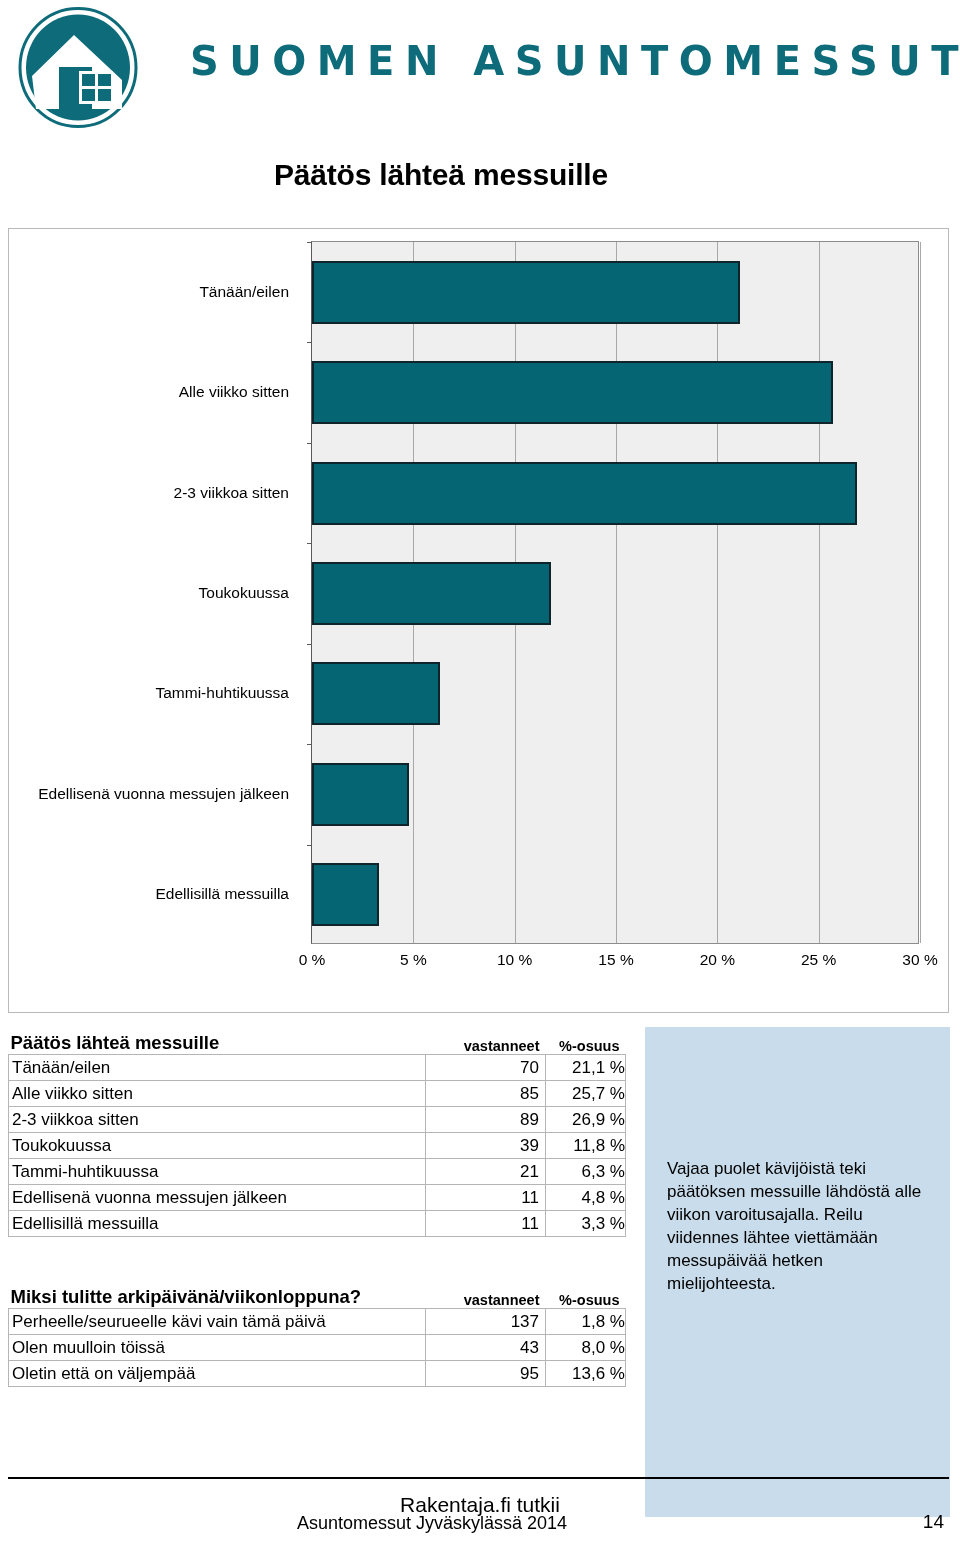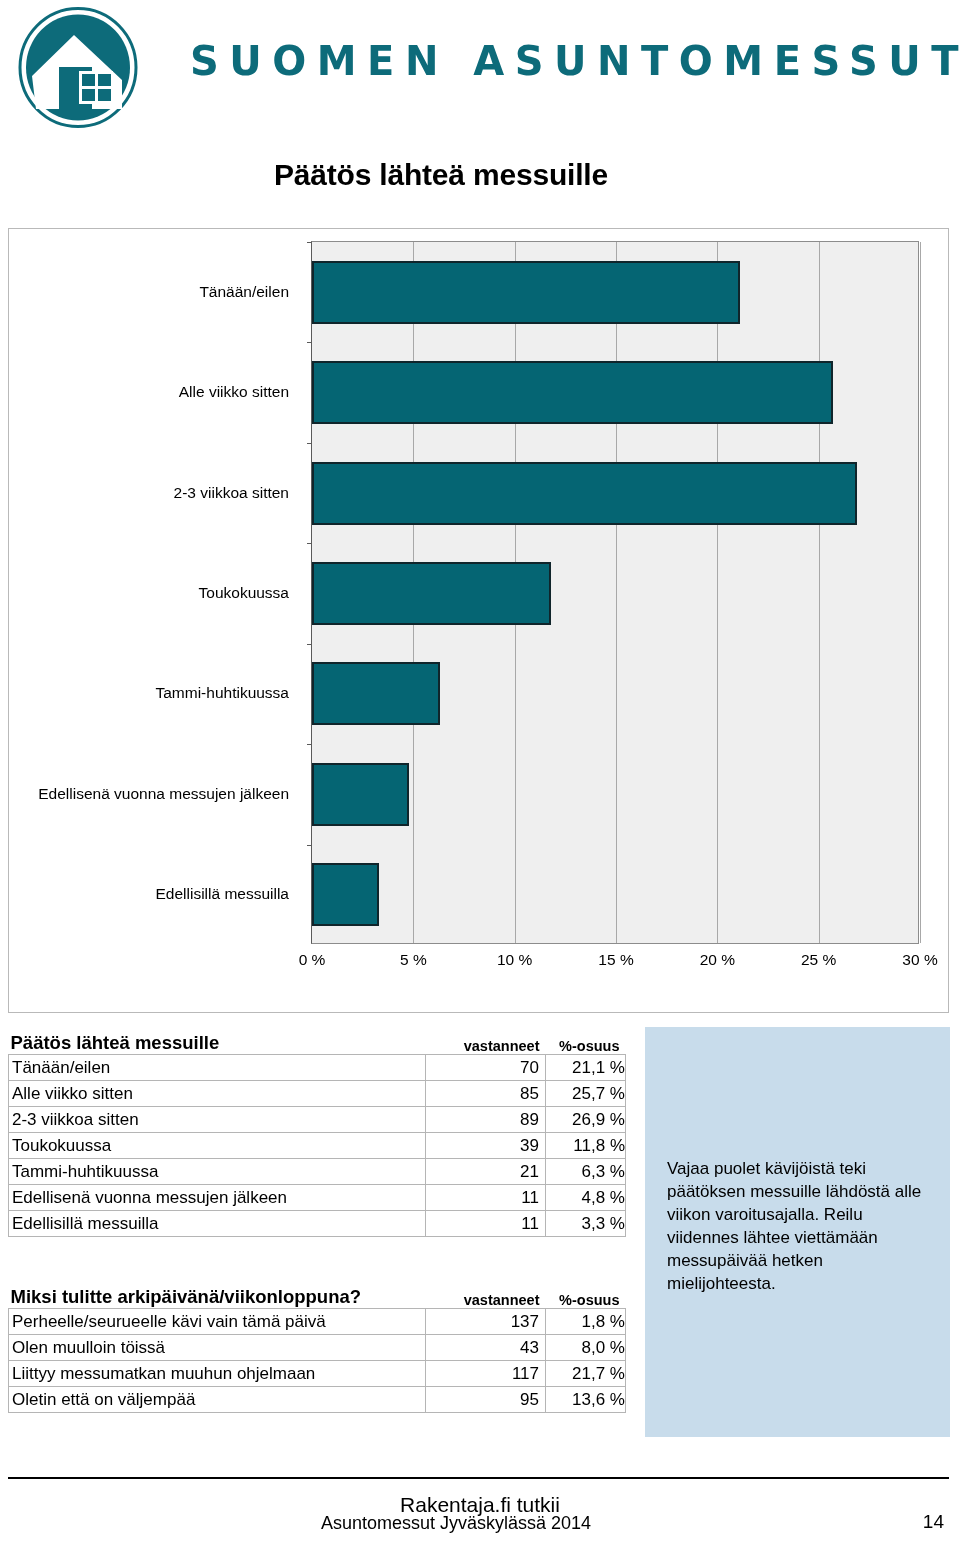--- a/index.html
+++ b/index.html
@@ -93,40 +93,40 @@
   .data-table tbody td {
     border:1px solid #b5b5b5;
     height:25px; line-height:25px;
   }
   .data-table td.c-label { text-align:left; padding-left:3px; }
   .data-table td.c-n { text-align:right; padding-right:6px; }
   .data-table td.c-p { text-align:right; }
 
   
   #side-note {
-    position:absolute; left:645px; top:1027px; width:305px; height:410px;
+    position:absolute; left:645px; top:1027px; width:305px; height:490px;
     background:#c8dceb;
   }
   #side-note-text {
     position:absolute; left:22px; top:130px; width:268px;
     font-size:17px; line-height:23px; color:#000;
   }
 
   
   #footer-rule {
     position:absolute; left:8px; top:1477px; width:941px; height:2px;
     background:#000;
   }
   #footer-line1 {
     position:absolute; left:0; top:1493px; width:960px;
     text-align:center; font-size:21px;
   }
   #footer-line2 {
     position:absolute; left:0; top:1513px; width:864px;
-    text-align:center; font-size:18px;margin-left:24px;
+    text-align:center; font-size:18px;
   }
   #page-number {
     position:absolute; right:16px; top:1511px; font-size:19px;
   }
 </style>
 </head>
 <body>
 
 <div id="header">
   <div id="logo-mark">
@@ -259,25 +259,20 @@
         <td class="c-label">Perheelle/seurueelle kävi vain tämä päivä</td>
         <td class="c-n">137</td>
         <td class="c-p">1,8 %</td>
       </tr>
       <tr>
         <td class="c-label">Olen muulloin töissä</td>
         <td class="c-n">43</td>
         <td class="c-p">8,0 %</td>
       </tr>
       <tr>
-        <td class="c-label">Liittyy messumatkan muuhun ohjelmaan</td>
-        <td class="c-n">117</td>
-        <td class="c-p">21,7 %</td>
-      </tr>
-      <tr>
         <td class="c-label">Oletin että on väljempää</td>
         <td class="c-n">95</td>
         <td class="c-p">13,6 %</td>
       </tr>
     </tbody>
 </table>
 
 <div id="side-note" style="background: rgb(200, 220, 235);">
   <div id="side-note-text">Vajaa puolet kävijöistä teki päätöksen messuille lähdöstä alle viikon varoitusajalla. Reilu viidennes lähtee viettämään messupäivää hetken mielijohteesta.</div>
 </div>

